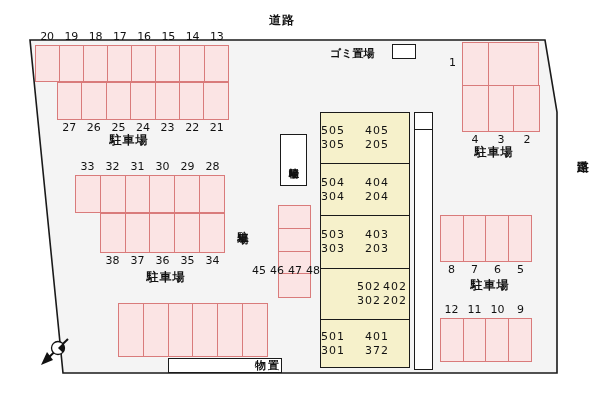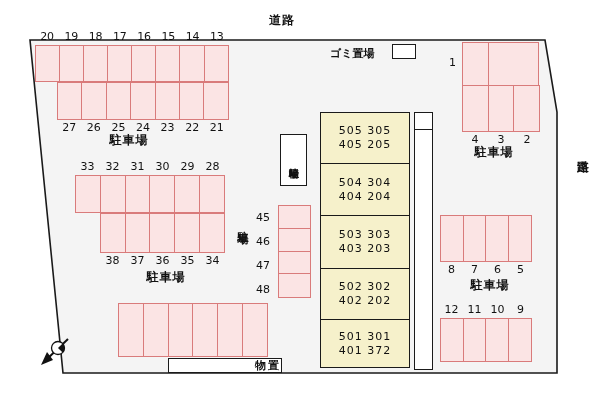--- a/index.html
+++ b/index.html
@@ -13,29 +13,29 @@
   .stall-row{position:absolute;display:flex}
   .stall{flex:1;background:var(--stall-fill);border:1.4px solid var(--stall-border);margin-left:-1.4px}
   .stall:first-child{margin-left:0}
   .num-row{position:absolute;display:flex;font-size:11px;line-height:12px;height:12px}
   .num-cell{flex:1;text-align:center}
   .jp{font-size:12px;font-weight:700;letter-spacing:1px;line-height:13px}
   .vjp{writing-mode:vertical-rl;text-orientation:upright}
   .box{position:absolute;background:#fff;border:1.4px solid #1a1a1a}
   #building{position:absolute;left:320px;top:112px;width:90px;display:flex;flex-direction:column}
   .room{background:var(--building-fill);border:1.4px solid #1a1a1a;margin-top:-1.4px;
-        display:flex;flex-direction:column;justify-content:center;align-items:center;
+        display:flex;flex-direction:row;justify-content:center;align-items:center;
         font-size:11px;line-height:14px;letter-spacing:1px}
   .room:first-child{margin-top:0}
   #corridor{left:414px;top:112px;width:19px;height:258px}
   #corridor-top{height:17px;border-bottom:1.3px solid #1a1a1a}
   #mid-col{position:absolute;left:278px;top:205px;width:33px;display:flex;flex-direction:column}
   .vstall{height:24.2px;background:var(--stall-fill);border:1.4px solid var(--stall-border);margin-top:-1.4px}
   .vstall:first-child{margin-top:0}
-  #mid-nums{position:absolute;left:252px;top:205px;width:22px;height:97px;display:flex;flex-direction:column;font-size:11px}
+  #mid-nums{position:absolute;left:252px;top:222px;width:22px;height:97px;display:flex;flex-direction:row;font-size:11px}
   #mid-nums div{flex:1;display:flex;align-items:center;justify-content:flex-end;padding-right:4px}
   #planted{position:absolute;left:462px;top:42px;height:44px;display:flex}
   #planted .stall{flex:none}
 </style>
 </head>
 <body>
 
 <div id="plan">
 
   <svg id="bg-svg" width="600" height="400">
@@ -87,21 +87,21 @@
         <div>405 205</div>
       </div>
       <div class="room" style="height: 54px;">
         <div>504 304</div>
         <div>404 204</div>
       </div>
       <div class="room" style="height: 54px;">
         <div>503 303</div>
         <div>403 203</div>
       </div>
-      <div class="room" style="height: 53px;">
+      <div class="room" style="height: 53px; padding-left: 36px;">
         <div>502 302</div>
         <div>402 202</div>
       </div>
       <div class="room" style="height: 49px;">
         <div>501 301</div>
         <div>401 372</div>
       </div>
     </div>
 
   <div class="box" id="corridor">

